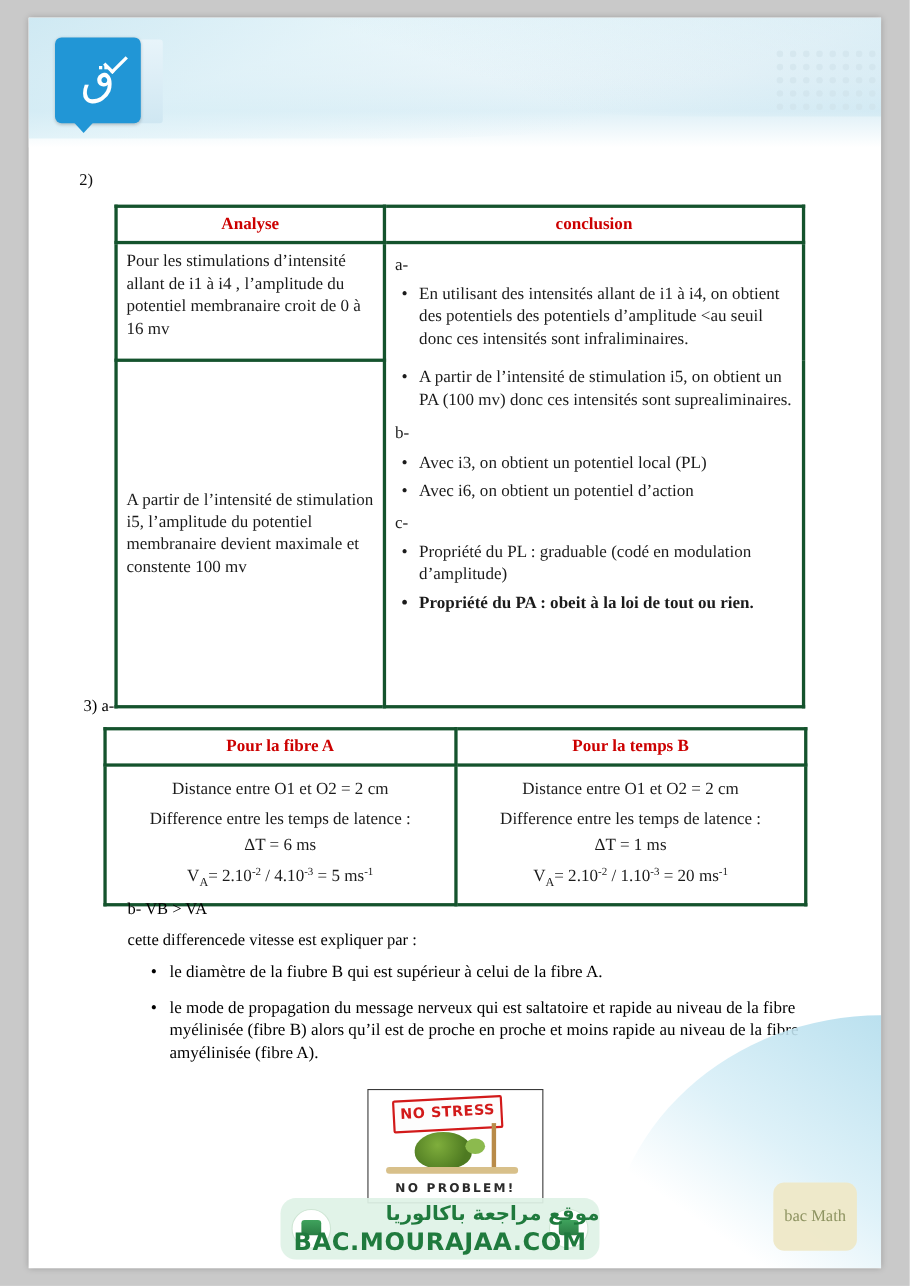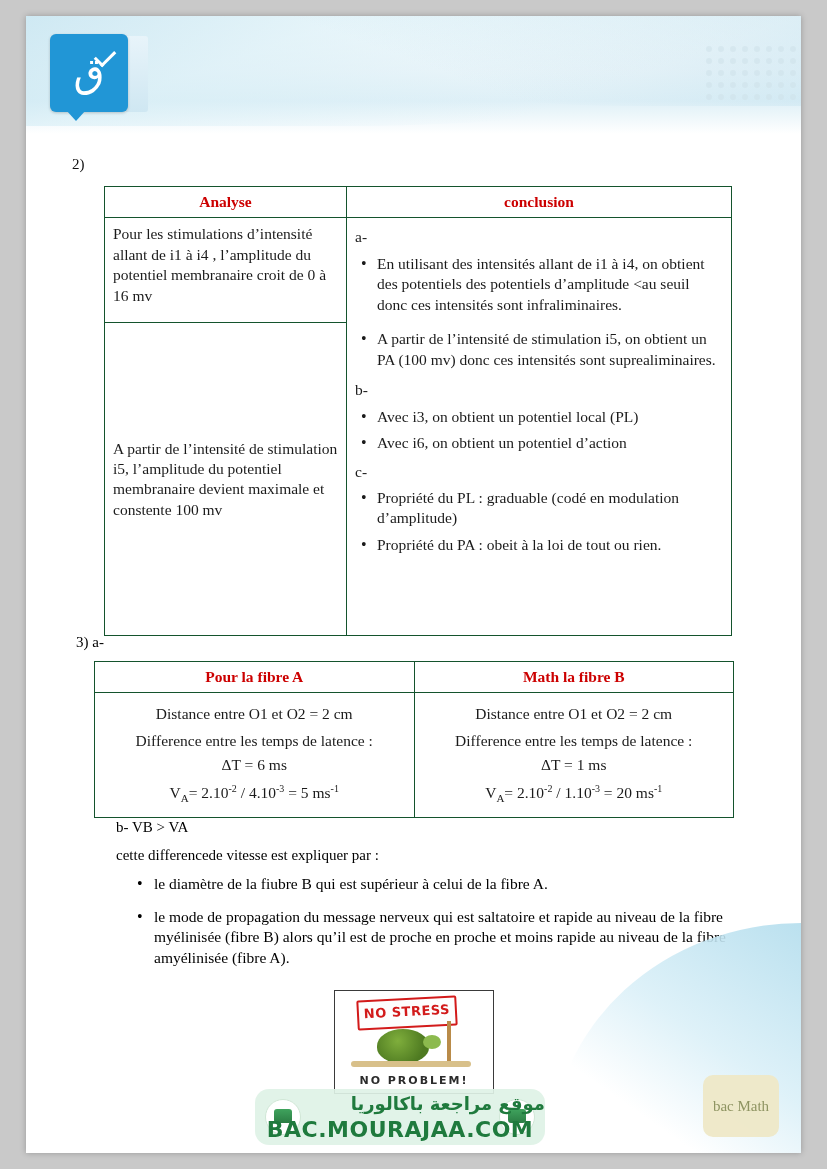--- a/index.html
+++ b/index.html
@@ -130,21 +130,21 @@
     font-size: 15px;
     color: #111;
   }
 
   table.t {
     position: absolute;
     border-collapse: collapse;
     background: #fff;
   }
   table.t td, table.t th {
-    border: 1px solid #14532d;
+    border: 3px solid #14532d;
     vertical-align: top;
     padding: 6px 8px;
     font-size: 15.5px;
     color: #1b1b1b;
     line-height: 1.32;
   }
   table.t th {
     text-align: center;
     color: #cc0000;
     font-weight: bold;
@@ -455,37 +455,37 @@
             <li style="margin-top:14px;">A partir de l’intensité de stimulation i5, on obtient un PA (100 mv) donc ces intensités sont suprealiminaires.</li>
           </ul>
           <div class="sublabel" style="margin-top:10px;">b-</div>
           <ul class="bl">
             <li>Avec i3, on obtient un potentiel local (PL)</li>
             <li>Avec i6, on obtient un potentiel d’action</li>
           </ul>
           <div class="sublabel" style="margin-top:8px;">c-</div>
           <ul class="bl">
             <li>Propriété du PL : graduable (codé en modulation d’amplitude)</li>
-            <li style="margin-top:0;">Propriété du PA : obeit à la loi de tout ou rien.</li>
+            <li style="margin-top:0;font-weight:bold;">Propriété du PA : obeit à la loi de tout ou rien.</li>
           </ul>
         </td>
       </tr>
       <tr>
         <td class="analyse" style="height:300px; vertical-align:middle;font-family:Liberation Serif, serif;">A partir de l’intensité de stimulation i5, l’amplitude du potentiel membranaire devient maximale et constente 100 mv</td>
       </tr>
     </tbody>
       </table>
 
     <div class="label-3">3)  a-</div>
 
     <table class="t" id="table2">
       <tbody>
           <tr>
         <th>Pour la fibre A</th>
-        <th>Math la fibre B</th>
+        <th>Pour la temps B</th>
       </tr>
       <tr>
         <td>
           <div class="cellline">Distance entre O1 et O2 = 2 cm</div>
           <div class="cellline">Difference entre les temps de latence :</div>
           <div class="cellline" style="margin-top:-2px;">ΔT = 6 ms</div>
           <div class="cellline"><span>V</span><sub>A</sub><span>= 2.10</span><sup>-2</sup><span> / 4.10</span><sup>-3</sup><span> = 5 ms</span><sup>-1</sup></div>
         </td>
         <td>
           <div class="cellline">Distance entre O1 et O2 = 2 cm</div>

